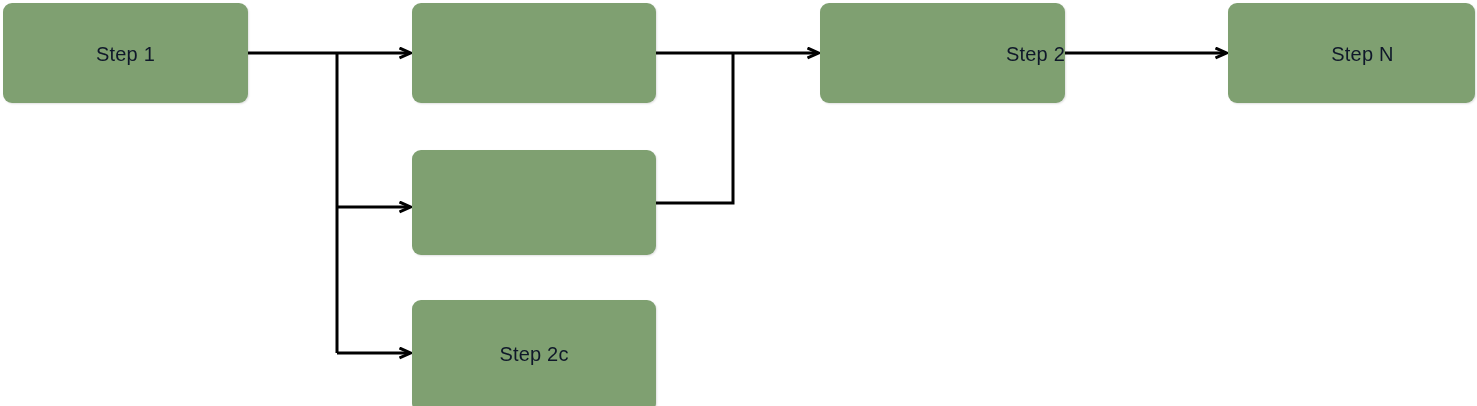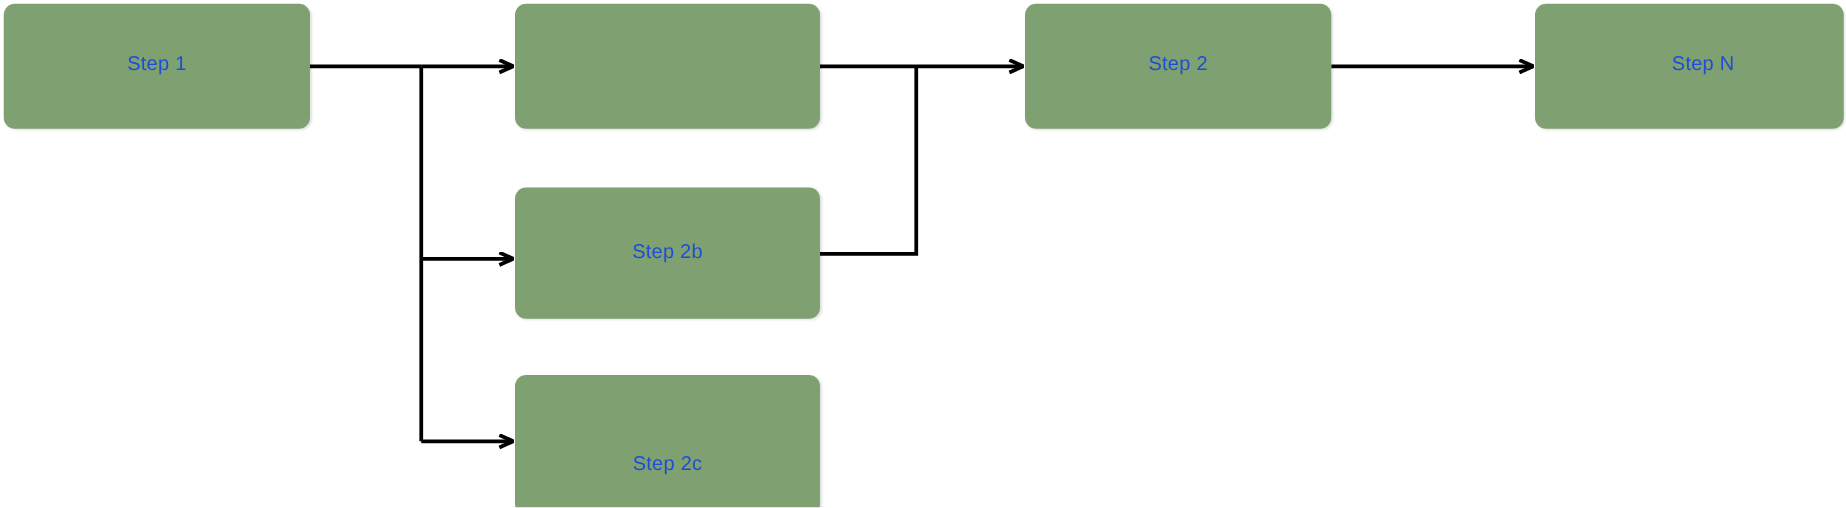--- a/index.html
+++ b/index.html
@@ -31,22 +31,22 @@
     box-sizing: border-box;
     background: #7FA071;
     border-radius: 9px;
     box-shadow: 1px 1px 2px rgba(0,0,0,0.12);
   }
   .node-label {
     position: absolute;
     left: 0;
     width: 100%;
     text-align: center;
-    color: #1d4ed8;
-    font-size: 16px;
+    color: #0f172a;
+    font-size: 20px;
     font-family: "Liberation Sans", "DejaVu Sans", sans-serif;
     font-weight: 400;
     letter-spacing: 0.2px;
     line-height: 1;
     white-space: nowrap;
     pointer-events: none;
   }
 </style>
 </head>
 <body>
@@ -78,24 +78,23 @@
       <path d="M 1065,53 L 1226,53" marker-end="url(#arrowhead)"></path>
     </g>
   </svg>
 
   <div class="node-box" style="left:3px; top:3px; width:245px; height:100px;"></div>
   <div class="node-label" style="top:44px; left:3px; width:245px;">Step 1</div>
 
   <div class="node-box" style="left:412px; top:3px; width:244px; height:100px;"></div>
 
   <div class="node-box" style="left:412px; top:150px; width:244px; height:105px;"></div>
-  <div class="node-label" style="top:194px; left:412px; width:244px;">Step 2b</div>
 
   <div class="node-box" style="left:412px; top:300px; width:244px; height:112px;"></div>
-  <div class="node-label" style="top:364px; left:412px; width:244px;">Step 2c</div>
+  <div class="node-label" style="top:344px; left:412px; width:244px;">Step 2c</div>
 
   <div class="node-box" style="left:820px; top:3px; width:245px; height:100px;"></div>
-  <div class="node-label" style="top:44px; left:820px; width:245px;">Step 2</div>
+  <div class="node-label" style="top:44px; left:820px; width:245px;text-align:right;">Step 2</div>
 
   <div class="node-box" style="left:1228px; top:3px; width:247px; height:100px;"></div>
   <div class="node-label" style="top:44px; left:1228px; width:269px;">Step N</div>
 
 </div>
 
 </body></html>

